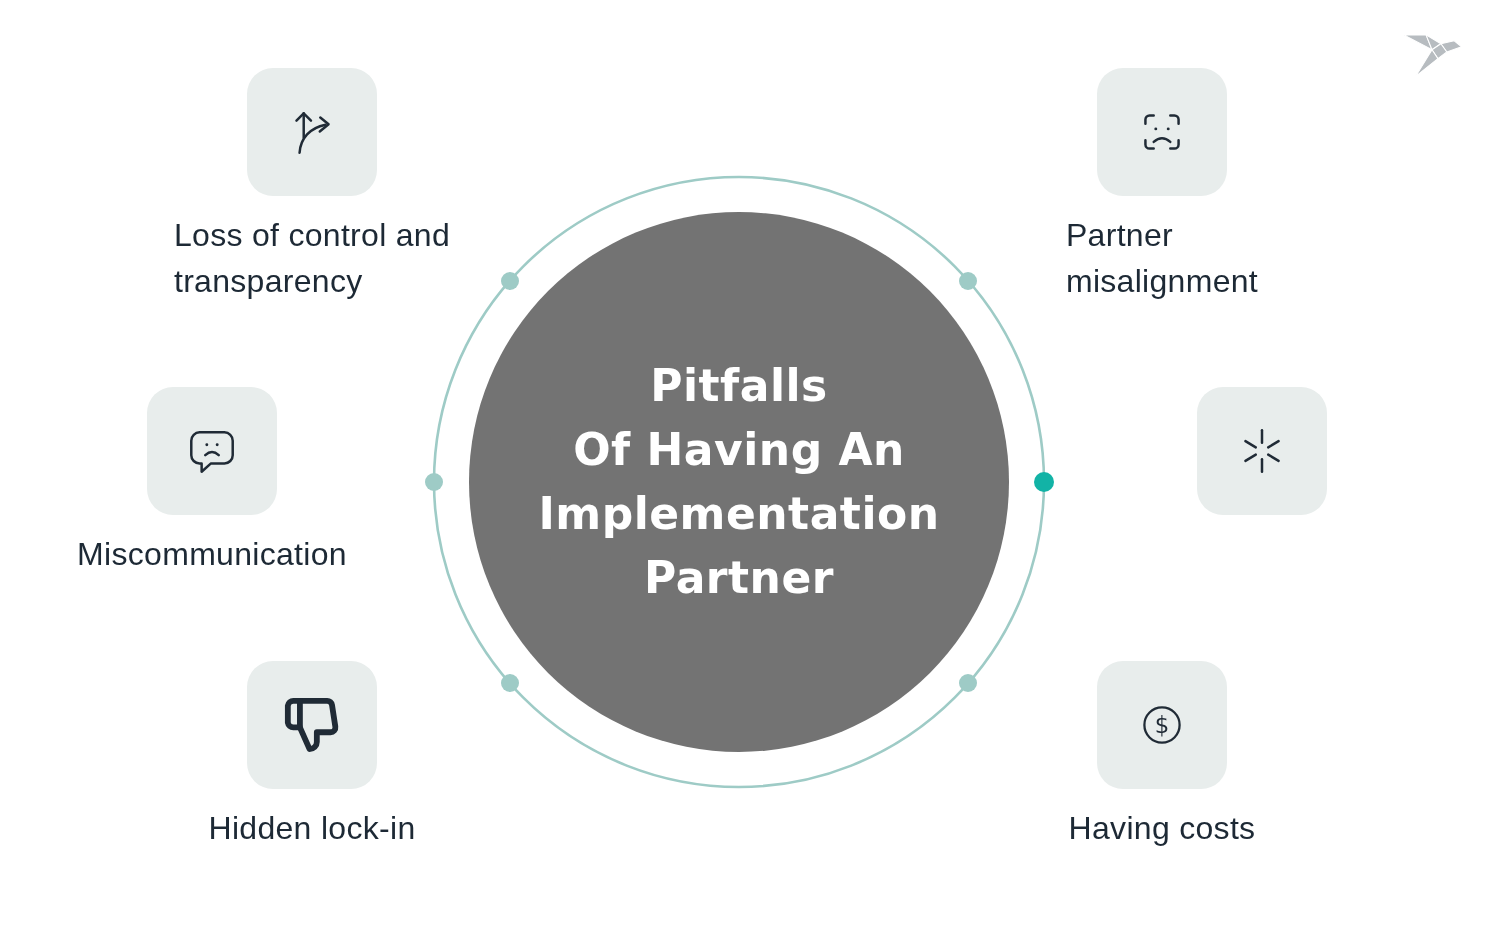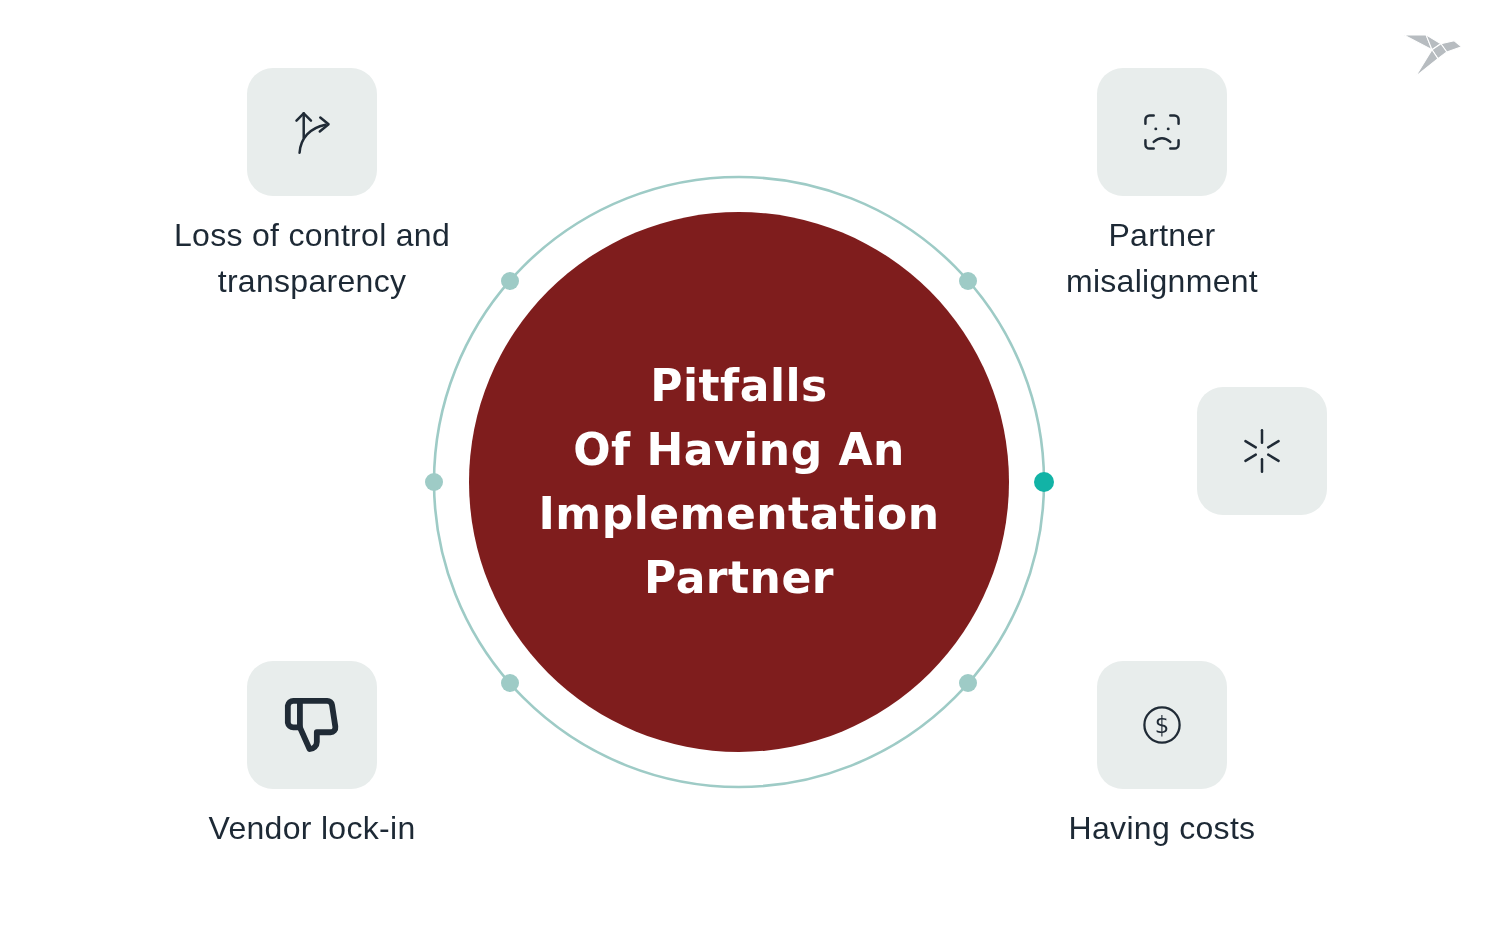--- a/index.html
+++ b/index.html
@@ -5,41 +5,41 @@
   html,body{margin:0;padding:0;background:#ffffff;}
   .canvas{
     position:relative;width:1500px;height:930px;background:#ffffff;overflow:hidden;
     font-family:"Liberation Sans","DejaVu Sans",sans-serif;
   }
   
   .ring{position:absolute;left:0;top:0;pointer-events:none;}
   
   .center-circle{
     position:absolute;left:469px;top:212px;width:540px;height:540px;border-radius:50%;
-    background:#7f1d1d;display:flex;align-items:center;justify-content:center;
+    background:#737373;display:flex;align-items:center;justify-content:center;
   }
   .title{
     color:#ffffff;font-size:44px;font-weight:800;line-height:64px;text-align:center;
     white-space:pre-line;letter-spacing:0.5px;font-family:"DejaVu Sans","Liberation Sans",sans-serif;
   }
   
   .item{position:absolute;display:flex;flex-direction:column;align-items:center;width:380px;}
   .pos-tl{left:122px;top:68px;}
   .pos-ml{left:22px;top:387px;}
   .pos-bl{left:122px;top:661px;}
   .pos-tr{left:972px;top:68px;}
   .pos-mr{left:1072px;top:387px;}
   .pos-br{left:972px;top:661px;}
   .tile{
     width:130px;height:128px;border-radius:26px;background:#e8edec;
     display:flex;align-items:center;justify-content:center;margin-bottom:16px;
   }
   .tile svg{display:block;}
   .label{
-    color:#1d2935;font-size:32px;line-height:46px;text-align:center;
+    color:#1d2935;font-size:32px;line-height:46px;
     white-space:pre-line;letter-spacing:0.3px;
   }
   .logo{position:absolute;left:1395px;top:24px;}
   .ico{stroke:#202b36;fill:none;stroke-width:2.4;stroke-linecap:round;stroke-linejoin:round;}
 </style>
 </head>
 <body>
 
 <div class="canvas">
 
@@ -66,31 +66,42 @@
         <path d="M20,33 V10"></path>
         <polyline points="13,17 20,10 27,17"></polyline>
         <path d="M16,48 C17,34 26,24 41,21"></path>
         <polyline points="36,14 44,20.5 35.5,27.5"></polyline>
       </svg>
     </div>
     <div class="label">Loss of control and
 transparency</div>
   </div>
 
+  <div class="item pos-ml">
+    <div class="tile">
+      <svg class="ico" width="58" height="58" viewBox="0 0 56 56">
+        <path d="M16,10 h24 a8,8 0 0 1 8,8 v14 a8,8 0 0 1 -8,8 H27 l-9,8 v-8 h-2 a8,8 0 0 1 -8,-8 V18 a8,8 0 0 1 8,-8 z"></path>
+        <circle cx="23" cy="22" r="1.4" fill="#202b36" stroke="none"></circle>
+        <circle cx="33" cy="22" r="1.4" fill="#202b36" stroke="none"></circle>
+        <path d="M21.5,32 Q28,26 34.5,32"></path>
+      </svg>
+    </div>
+    <div class="label">Miscommunication</div>
+  </div>
 
   <div class="item pos-bl">
     <div class="tile">
       <svg class="ico" width="58" height="58" viewBox="0 0 24 24" stroke-width="1.7">
         <g transform="scale(-1,1) translate(-24,0)">
           <path d="M10 15v4a3 3 0 0 0 3 3l4-9V2H5.72a2 2 0 0 0-2 1.7l-1.38 9a2 2 0 0 0 2 2.3z"></path>
           <path d="M17 2h2.67A2.31 2.31 0 0 1 22 4v7a2.31 2.31 0 0 1-2.33 2H17"></path>
         </g>
       </svg>
     </div>
-    <div class="label">Vendor lock-in</div>
+    <div class="label">Hidden lock-in</div>
   </div>
 
   <div class="item pos-tr">
     <div class="tile">
       <svg class="ico" width="58" height="58" viewBox="0 0 56 56">
         <path d="M12,20 v-4 a4,4 0 0 1 4,-4 h4"></path>
         <path d="M36,12 h4 a4,4 0 0 1 4,4 v4"></path>
         <path d="M44,36 v4 a4,4 0 0 1 -4,4 h-4"></path>
         <path d="M20,44 h-4 a4,4 0 0 1 -4,-4 v-4"></path>
         <circle cx="22" cy="25" r="1.4" fill="#202b36" stroke="none"></circle>

